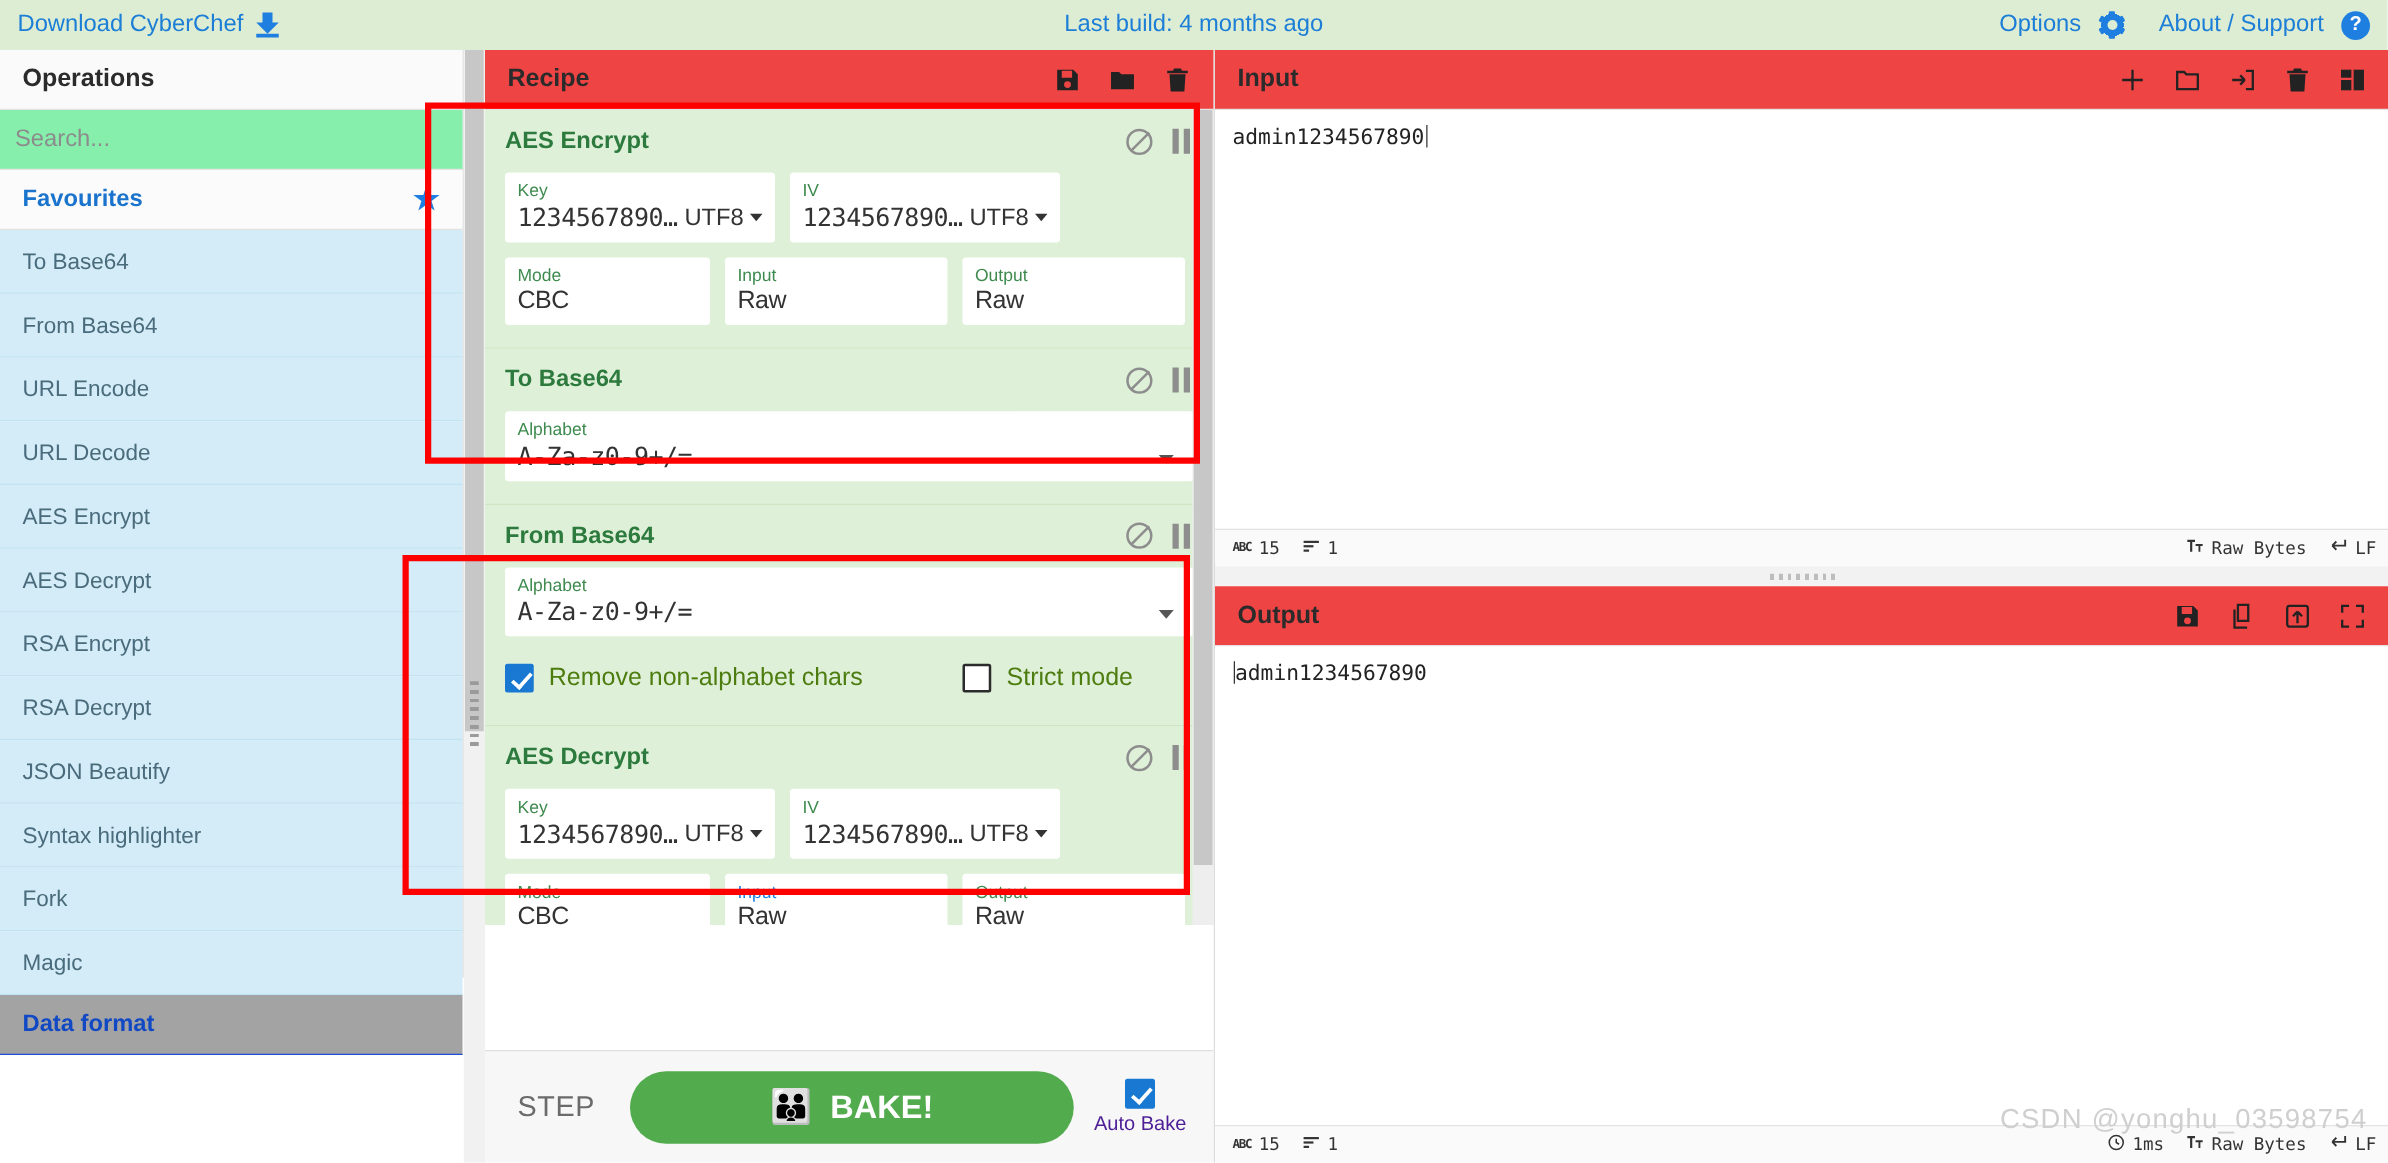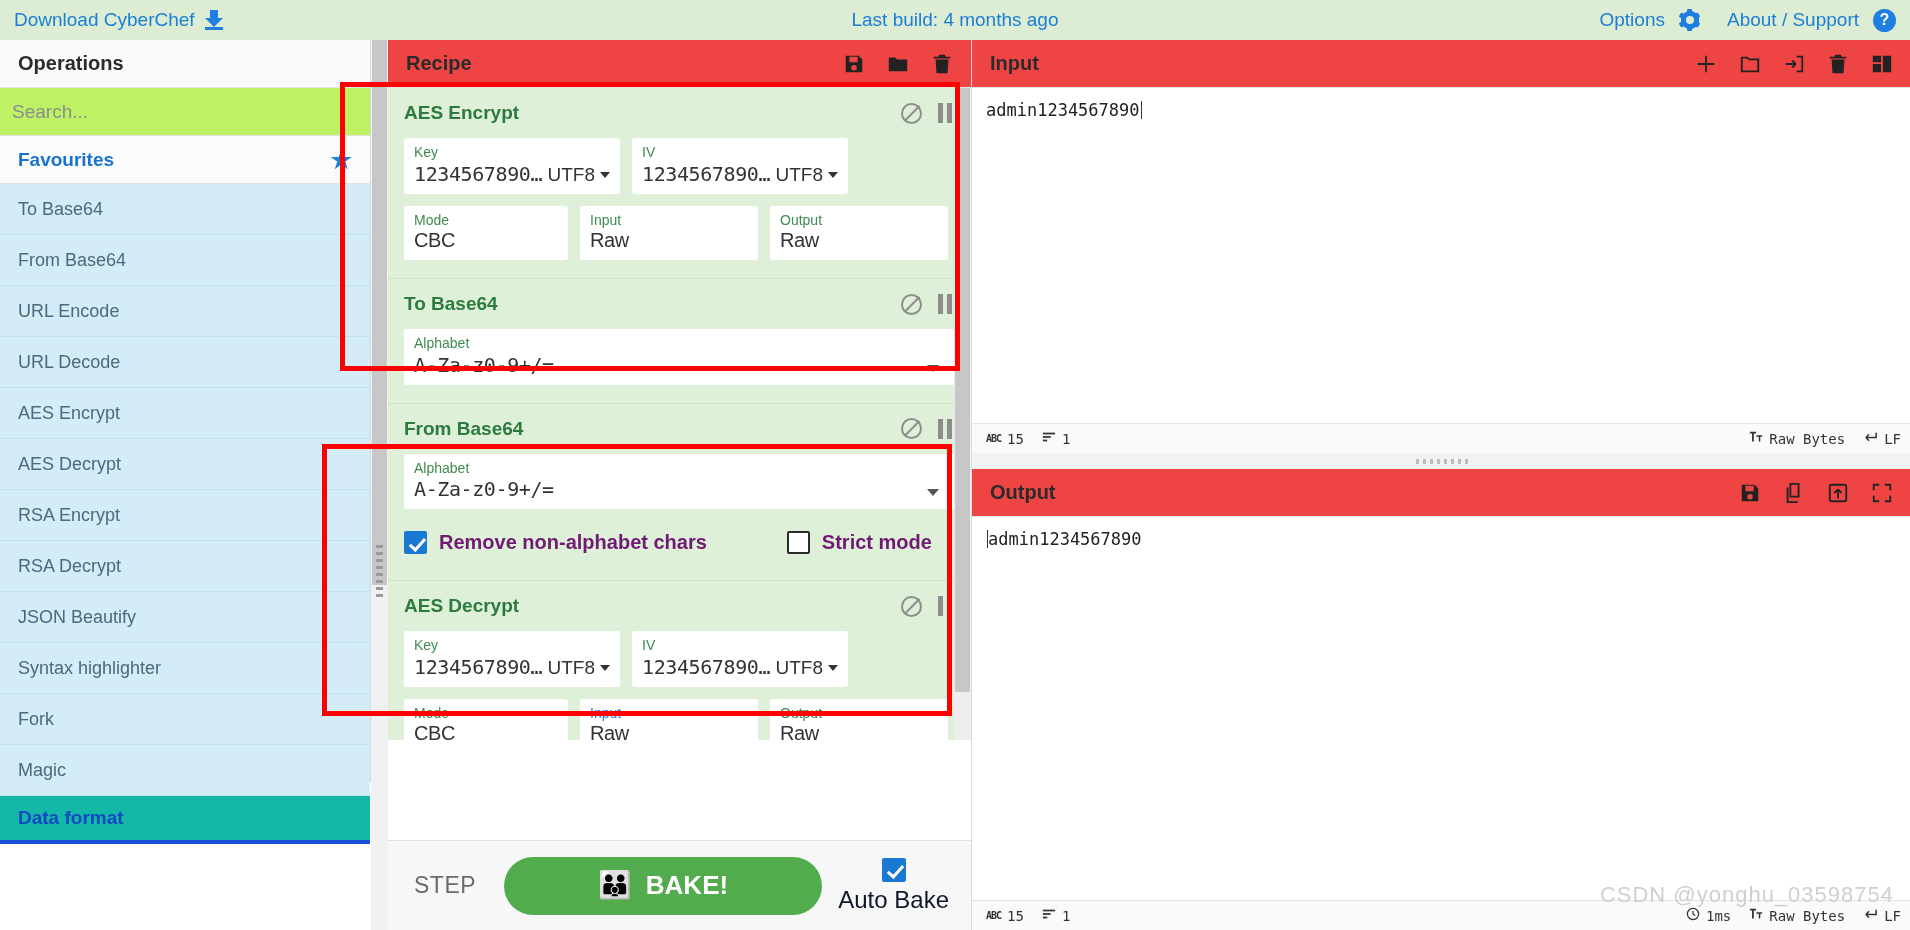--- a/index.html
+++ b/index.html
@@ -60,39 +60,39 @@
   }
   .panel-title { font-size: 20px; font-weight: bold; color:#2b2b2b; }
   .title-icons { display:flex; align-items:center; gap:22px; }
 
   
   .ic { width:22px; height:22px; display:inline-block; cursor:pointer; }
   .ic svg { display:block; }
 
   
   #ops-header { height: 48px; display:flex; align-items:center; padding:0 18px; background:#fafafa; border-bottom:1px solid #e3e3e3;}
-  #ops-search { height: 48px; display:flex; align-items:center; padding:0 12px; border-bottom:1px solid #e3e3e3; background:#bef264; }
+  #ops-search { height: 48px; display:flex; align-items:center; padding:0 12px; border-bottom:1px solid #e3e3e3; background:#86efac; }
   #ops-search input {
     border:none; outline:none; width:100%; font-size:19px; color:#6a6a6a;
     font-family:"Liberation Sans", sans-serif; background:transparent;
   }
   #ops-search input::placeholder { color:#8c8c8c; }
   .cat-header {
     height:48px; display:flex; align-items:center; justify-content:space-between;
     padding: 0 18px; background:#fbfbfb; border-bottom:1px solid #e3e3e3;
     font-size:19px; font-weight:bold; color:#1a73cc;
   }
   .star { color:#1f7fe0; font-size:24px; line-height:1; }
   .op-item {
     height: 51px; display:flex; align-items:center; padding:0 18px;
     background:#d3ecf7; border-bottom:1px solid #c1e2f1;
     font-size:18px; color:#4a6b7c; cursor:pointer;
   }
   .cat-header.second {
-    color:#1149c4; background:#14b8a6; border-bottom:4px solid #1d4ed8;align-items:center;
+    color:#1149c4; background:#a3a3a3; border-bottom:1px solid #1d4ed8;align-items:center;
   }
 
   
   #recipe-list { position:absolute; left:0; top:48px; width:583px; height:652px; overflow:hidden; background:#dff0d8;}
   #recipe-scroll-track { position:absolute; left:566px; top:48px; width:17px; height:652px; background:#eee; }
   #recipe-thumb { position:absolute; left:567px; top:48px; width:15px; height:604px; background:#c7c7c7; }
 
   .op-block { background:#dff0d8; border-bottom:1px solid #cfe6c5; padding: 14px 16px 18px 16px; position:relative; }
   .op-block-head { display:flex; align-items:center; justify-content:space-between; margin-bottom: 14px; }
   .op-block-name { font-size: 19px; font-weight:bold; color:#2d7a3e; }
@@ -126,38 +126,38 @@
 
   .chkrow { display:flex; align-items:center; gap: 0; margin-top: 22px; margin-bottom: 8px; }
   .chkgrp { display:flex; align-items:center; gap: 12px; }
   .chkgrp.second { margin-left: 80px; }
   .cbox { width:23px;height:23px;border:2px solid #2b2b2b;border-radius:2px;background:#fff; cursor:pointer;}
   .cbox.checked { background:#1878d2; border-color:#1878d2; position:relative; }
   .cbox.checked::after {
     content:""; position:absolute; left:7px; top:2px; width:6px; height:13px;
     border:solid #fff; border-width:0 3px 3px 0; transform:rotate(42deg);
   }
-  .chklabel { font-size:20px; color:#701a75;font-weight:bold; }
+  .chklabel { font-size:20px; color:#4d7c0f; }
 
   
   #bake-bar {
     position:absolute; left:0; bottom:0; width:583px; height:90px;
     background:#f7f7f7; border-top:1px solid #e0e0e0;
     display:flex; align-items:center; padding: 0 14px; gap:16px;
   }
   #step-btn { font-size:23px; color:#6b6b6b; font-weight:normal; letter-spacing:0.5px; cursor:pointer; padding: 0 12px;}
   #bake-btn {
     flex:1; height:58px; background:#52ab4d; border-radius:29px; color:#fff;
     display:flex; align-items:center; justify-content:center; gap:14px;
     font-size:26px; font-weight:bold; cursor:pointer;
   }
   .chef { font-size:27px; line-height:1; }
   #autobake { display:flex; flex-direction:column; align-items:center; gap:4px; cursor:pointer; padding-right:8px;}
   #autobake .cbox { width:24px; height:24px; }
-  #autobake .lab { font-size:24px; color:#0f172a; }
+  #autobake .lab { font-size:16px; color:#4c1d95; }
 
   
   #input-panel { position:absolute; left:0; top:0; width:939px; height:430px; }
   #input-body {
     position:absolute; left:0; top:48px; width:939px; height:335px; background:#fff;
     padding: 12px 0 0 14px; font-family:"DejaVu Sans Mono", monospace; font-size:17px; color:#222;
   }
   .caretbar { display:inline-block; width:1px; height:18px; background:#333; vertical-align:-3px; margin-left:1px;}
   .status-bar {
     position:absolute; left:0; width:939px; height:30px; background:#fafafa;

